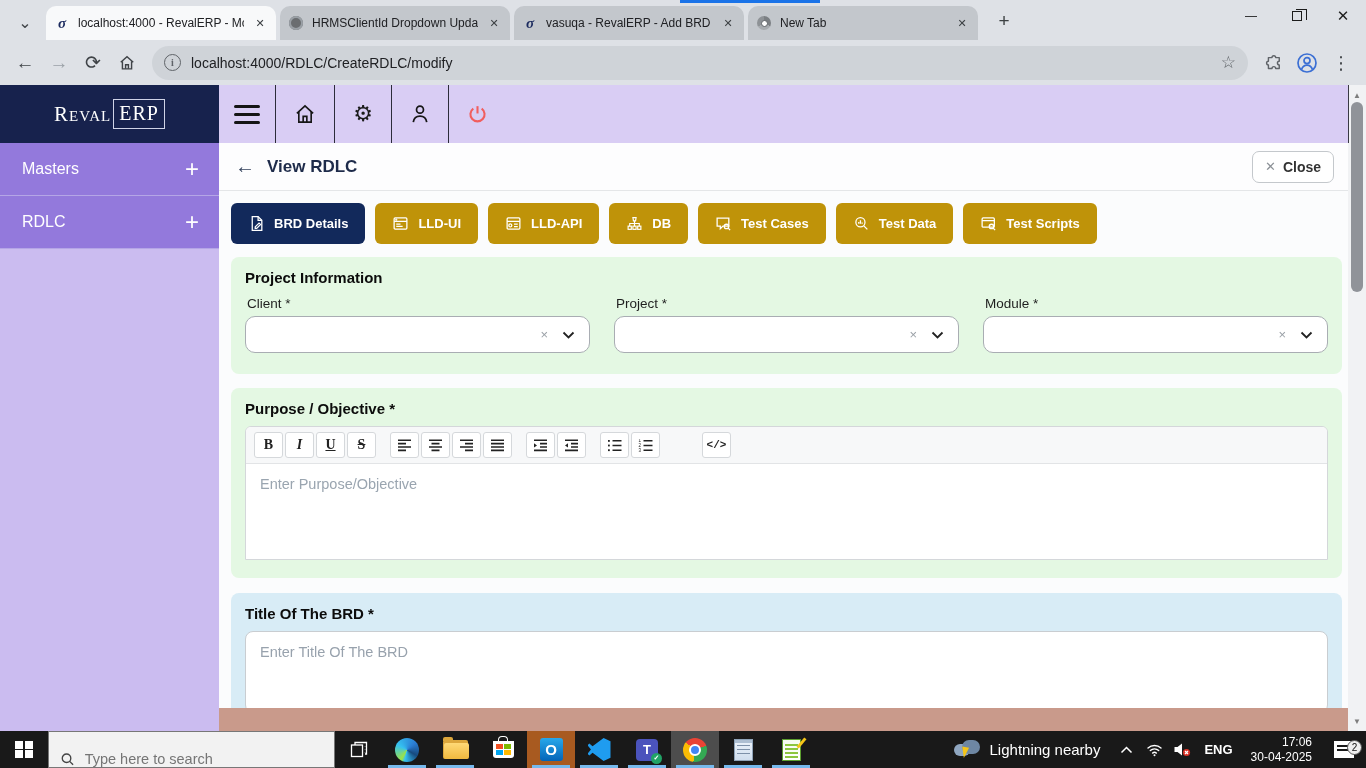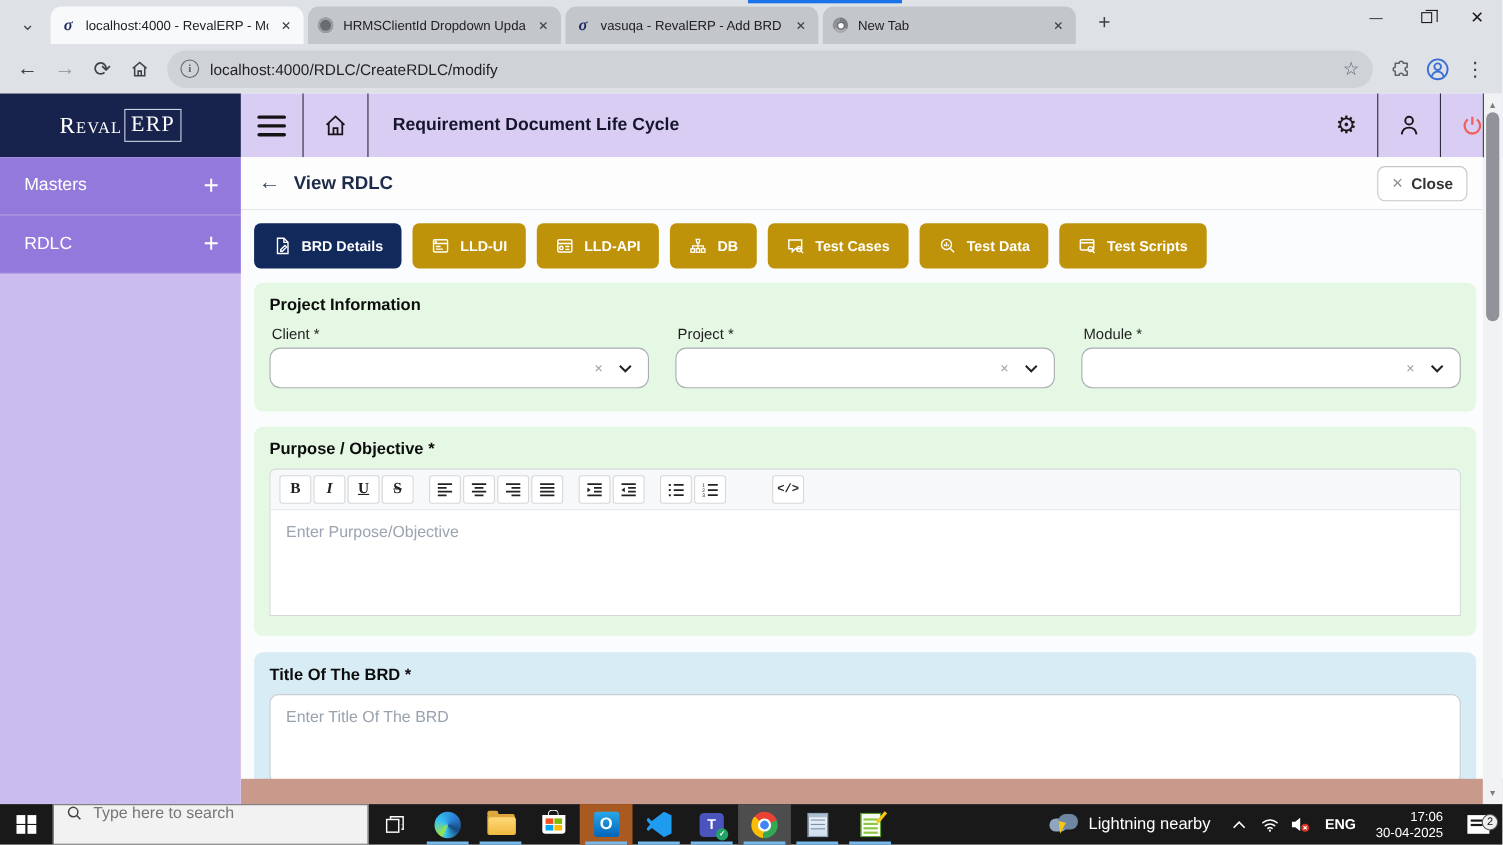--- a/index.html
+++ b/index.html
@@ -107,21 +107,21 @@
   .sarrow { position:absolute; left:0; width:18px; height:16px; display:flex; align-items:center; justify-content:center; font-size:8px; color:#7d7d7d; }
   .sarrow.up { top:2px; } .sarrow.down { bottom:2px; }
   .sthumb { position:absolute; left:3px; top:17px; width:12px; height:190px; background:#909399; border-radius:7px; }
 
   
   .taskbar { position:absolute; left:0; bottom:0; width:1366px; height:37px; background:#191919; display:flex; align-items:stretch; color:#fff; }
   .tbslot { width:48px; display:flex; align-items:center; justify-content:center; position:relative; flex:none; }
   .tbslot.running::after { content:''; position:absolute; bottom:0; left:5px; right:5px; height:3px; background:#76b9ed; }
   .tbslot.hl-orange { background:#a85a20; }
   .tbslot.hl-gray { background:#4d4d4d; }
-  .tbsearch { width:287px; background:#f2f2f2; border:1px solid #777; display:flex; align-items:flex-start; gap:10px; padding:0 12px; flex:none; }
+  .tbsearch { width:287px; background:#f2f2f2; border:1px solid #777; display:flex; align-items:flex-end; gap:10px; padding:0 12px; flex:none; }
   .tbsearch input { border:none; outline:none; background:transparent; font-size:14.5px; color:#333; width:100%; font-family:"Liberation Sans",sans-serif; }
   .winlogo { display:grid; grid-template-columns:8px 8px; grid-template-rows:8px 8px; gap:1.5px; }
   .winlogo i { background:#fff; display:block; }
   .tray { margin-left:auto; display:flex; align-items:center; }
   .weather { display:flex; align-items:center; gap:10px; padding:0 12px; font-size:15px; }
   .cloudic { position:relative; width:28px; height:20px; }
   .cloudic .c1 { position:absolute; left:2px; top:4px; width:16px; height:12px; background:#8fa6c0; border-radius:8px; }
   .cloudic .c2 { position:absolute; right:0; top:0; width:18px; height:14px; background:#6e87a3; border-radius:9px; }
   .bolt { position:absolute; left:9px; top:7px; width:0; height:0; border-left:4px solid transparent; border-right:3px solid transparent; border-top:11px solid #f5c518; transform:rotate(12deg); }
   .trayic { width:28px; display:flex; align-items:center; justify-content:center; font-size:13px; flex:none; }
@@ -221,21 +221,20 @@
       </div>
     <div class="hdiv"></div>
     <div class="hbtn homebtn">
       <svg width="26" height="26" viewBox="0 0 24 24" fill="none" stroke="#161616" stroke-width="1.5">
           <path d="M4.5 11.5L12 4.5l7.5 7"></path>
           <path d="M6.3 10v9.5h11.4V10"></path>
           <path d="M10.3 19.5v-5.3h3.4v5.3"></path>
         </svg>
     </div>
     <div class="hdiv"></div>
-    <div class="apptitle">Requirement Document Life Cycle</div>
     <div class="hbtn hico-right gearglyph">⚙</div>
     <div class="hdiv"></div>
     <div class="hbtn hico-right">
       <svg width="26" height="26" viewBox="0 0 24 24" fill="none" stroke="#161616" stroke-width="1.6">
           <circle cx="12" cy="8" r="3.2"></circle>
           <path d="M5.8 19.5c.5-3.6 3-5.6 6.2-5.6s5.7 2 6.2 5.6"></path>
         </svg>
     </div>
     <div class="hdiv"></div>
     <div class="hbtn hico-right">

